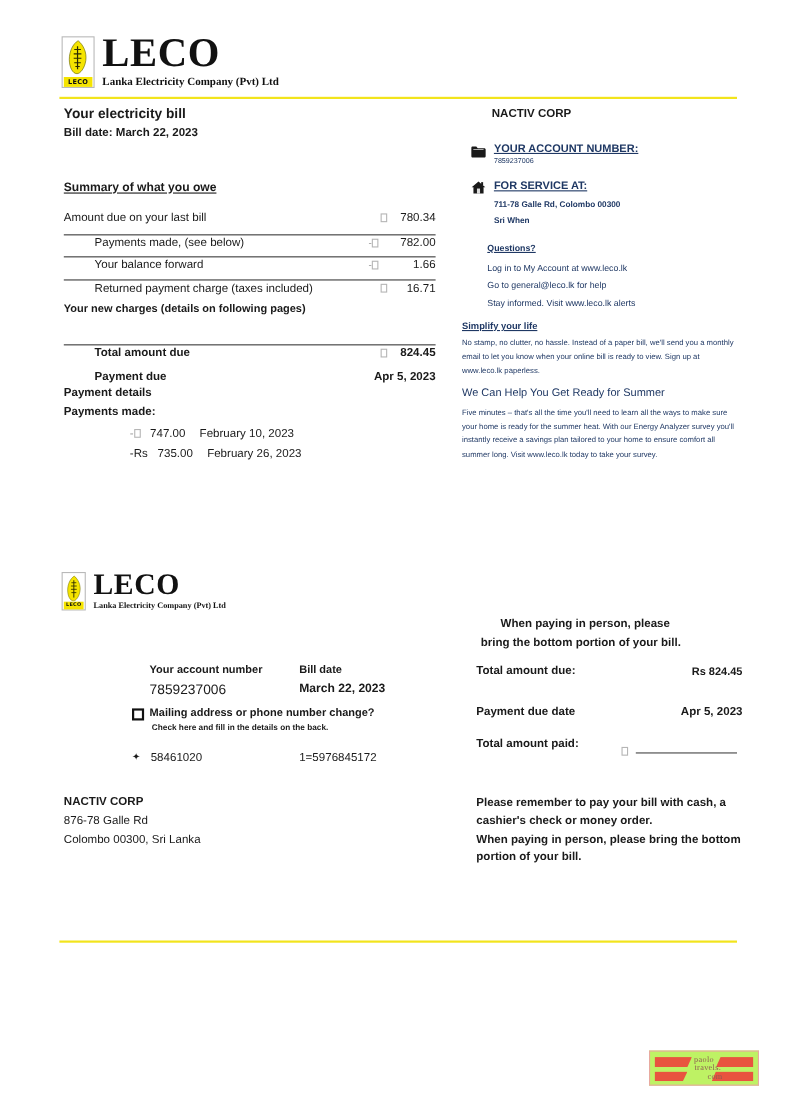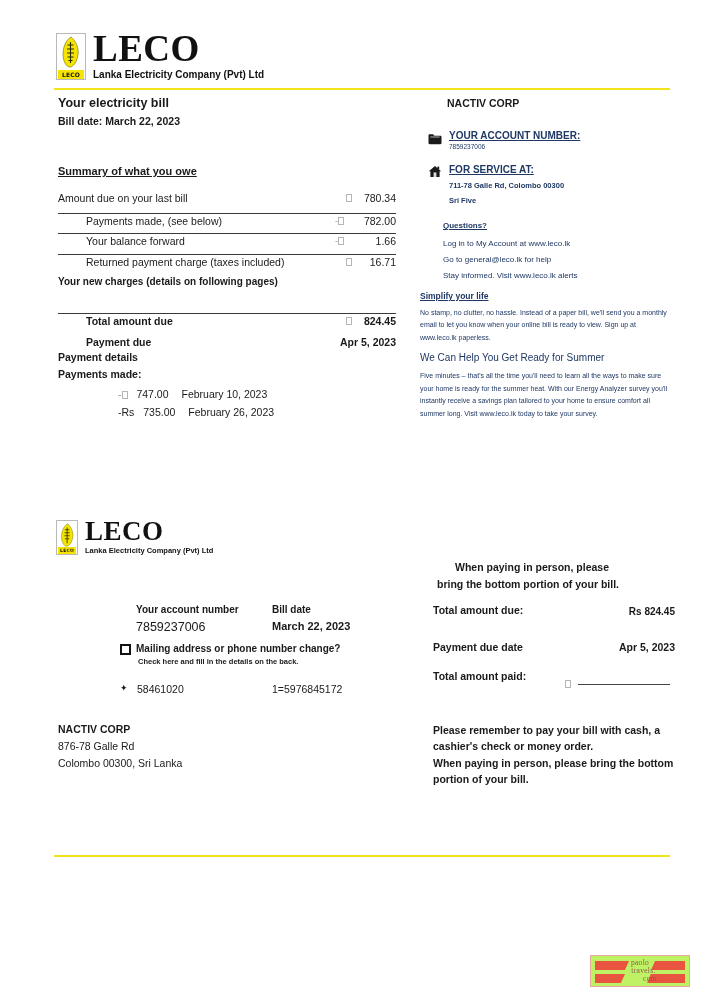--- a/index.html
+++ b/index.html
@@ -31,21 +31,21 @@
     font-weight: 700; text-align: center;
     width: 100%; letter-spacing: .2px;
   }
   .logo-text { margin-left: 7px; line-height: 1; }
   .logo-word {
     font-family: "Liberation Serif", serif;
     font-weight: 700; color: #111;
     letter-spacing: .5px; display: block;
   }
   .logo-sub {
-    font-family: Liberation Sans, sans-serif;
+    font-family: Liberation Serif, serif;
     font-weight: 700; color: #111; display: block;
   }
 
   .rule-yellow { position: absolute; background: #f2e41c; }
 
   
   .t { position: absolute; white-space: nowrap; }
   .bold { font-weight: 700; }
   .ul { text-decoration: underline; }
   .blue { color: #1f3864; }
@@ -189,21 +189,21 @@
 
   <div class="ic" style="left:428px; top:164px;">
     <svg width="14" height="13" viewBox="0 0 14 13">
       <path d="M7 1 L13.2 6.2 L11.6 6.2 L11.6 12 L2.4 12 L2.4 6.2 L0.8 6.2 Z" fill="#1a1a1a"></path>
       <rect x="9.4" y="1.6" width="1.8" height="2.6" fill="#1a1a1a"></rect>
       <rect x="5.6" y="7.4" width="2.8" height="4.6" fill="#ffffff" opacity=".85"></rect>
     </svg>
   </div>
   <div class="t bold ul blue" style="left:449px; top:164px; font-size:10px;">FOR SERVICE AT:</div>
   <div class="t blue bold" style="left:449px; top:181px; font-size:7.5px;">711-78 Galle Rd, Colombo 00300</div>
-  <div class="t blue bold" style="left:449px; top:196px; font-size:7.5px;">Sri Five</div>
+  <div class="t blue bold" style="left:449px; top:196px; font-size:7.5px;">Sri When</div>
 
   <div class="t bold ul blue" style="left:443px; top:221px; font-size:8px;">Questions?</div>
   <div class="t blue" style="left:443px; top:239px; font-size:8px;">Log in to My Account at www.leco.lk</div>
   <div class="t blue" style="left:443px; top:255px; font-size:8px;">Go to general@leco.lk for help</div>
   <div class="t blue" style="left:443px; top:271px; font-size:8px;">Stay informed. Visit www.leco.lk alerts</div>
 
   <div class="t bold ul blue" style="left:420px; top:291px; font-size:8.5px;">Simplify your life</div>
   <div class="t wrap blue" style="left:420px; top:307px; width:248px; font-size:7px; line-height:1.75;">No stamp, no clutter, no hassle. Instead of a paper bill, we'll send you a monthly email to let you know when your online bill is ready to view. Sign up at www.leco.lk  paperless.</div>
   <div class="t blue" style="left:420px; top:352px; font-size:10px;">We Can Help You Get Ready for Summer</div>
   <div class="t wrap blue" style="left:420px; top:370px; width:250px; font-size:7px; line-height:1.8;">Five minutes – that's all the time you'll need to learn all the ways to make sure your home is ready for the summer heat. With our Energy Analyzer survey you'll instantly receive a savings plan tailored to your home to ensure comfort all summer long. Visit  www.leco.lk  today to take your survey.</div>

